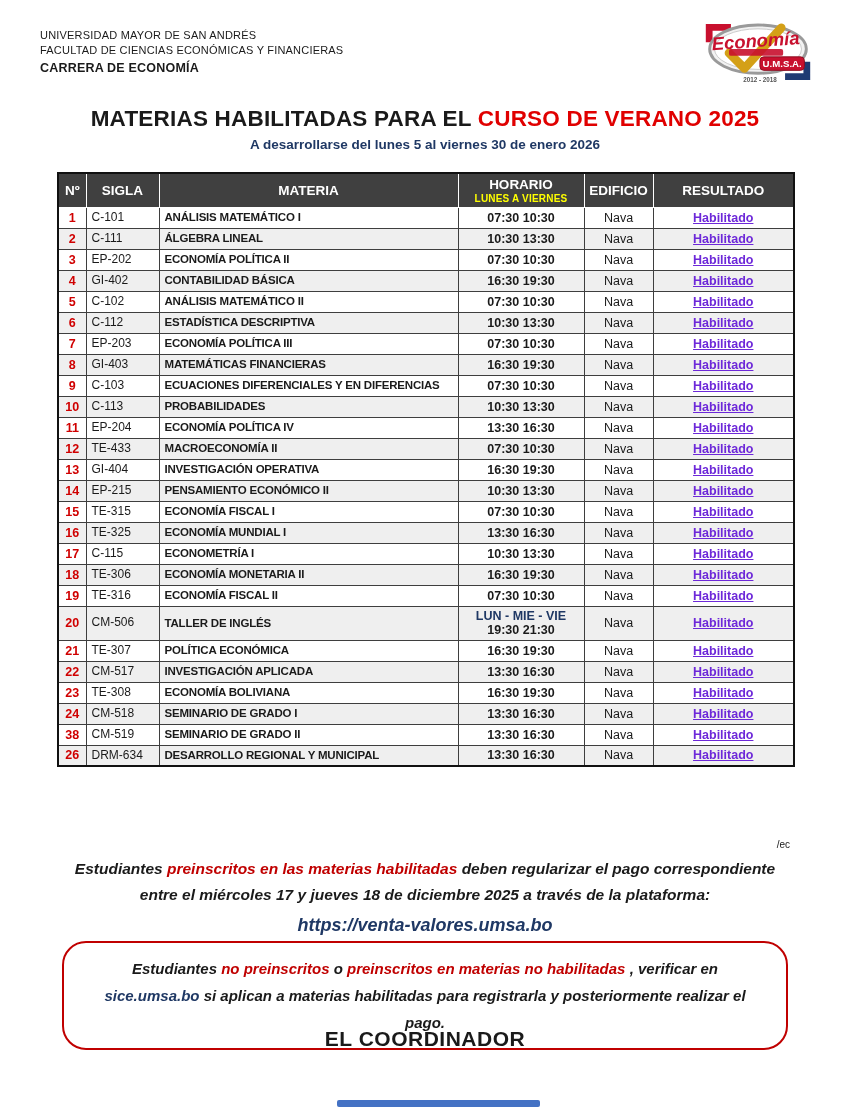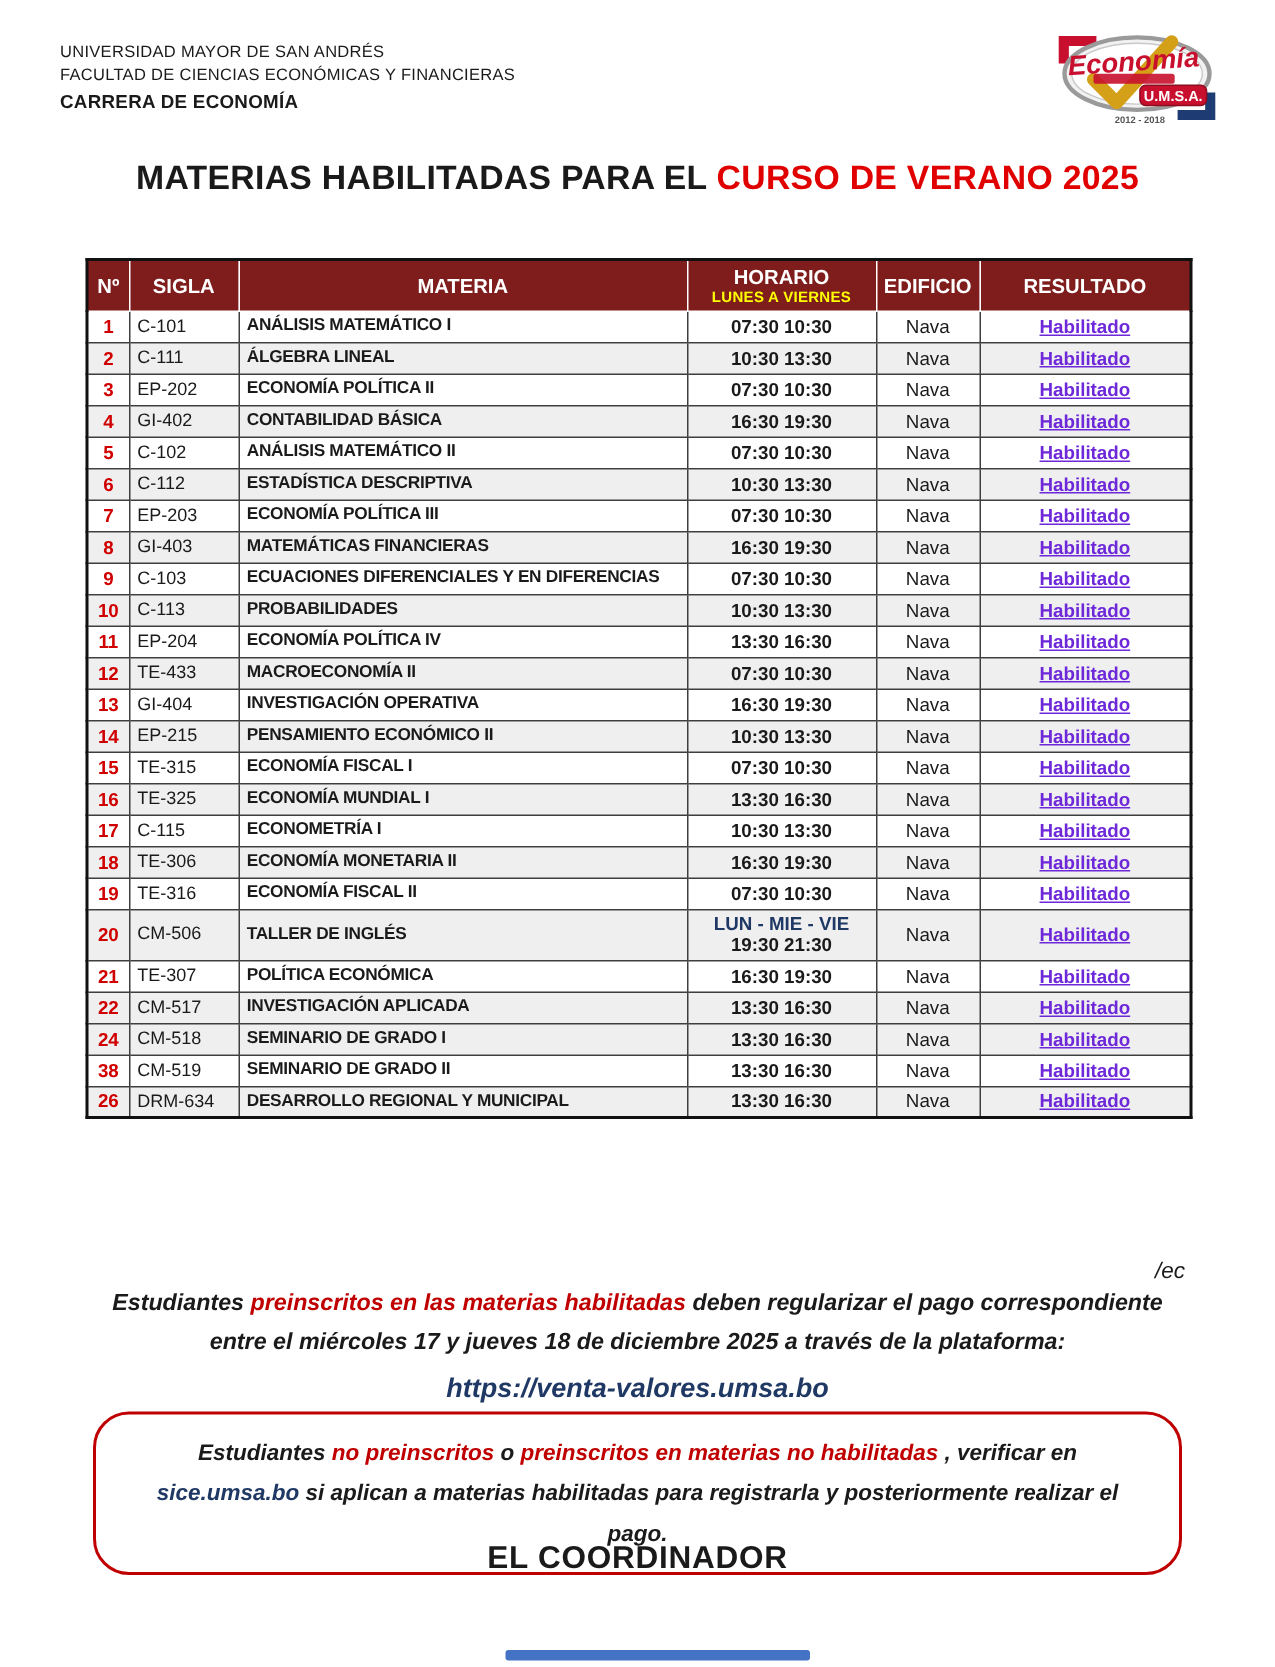--- a/index.html
+++ b/index.html
@@ -21,39 +21,39 @@
   .title { font-size:22.5px; font-weight:bold; letter-spacing:.2px; }
   .title .red { color:#e00000; }
   .subtitle { margin-top:5px; font-size:13.5px; font-weight:bold; color:#1f3864; }
 
   
   .course-table {
     position:absolute; top:172px; left:57px; width:736px;
     border-collapse:collapse; table-layout:fixed; border:2px solid #111;
   }
   .course-table th {
-    background:#7f1d1d; color:#fff; font-size:13.5px; font-weight:bold;
+    background:#404040; color:#fff; font-size:13.5px; font-weight:bold;
     border:1.5px solid #fff; padding:3px 1px; height:34px; line-height:1.15;
   }
   .course-table th .sub { color:#ffff00; font-size:10px; letter-spacing:.2px; }
   .course-table td {
     border:1.6px solid #3e3e3e; padding:2px 5px; height:21px;
     background:#fff; line-height:1.15; vertical-align:middle;
   }
   .course-table tr.alt td { background:#efefef; }
   .col-n        { color:#d00000; font-weight:bold; text-align:center; font-size:12.5px; }
   .col-sigla    { text-align:left; font-size:12px; }
   .col-materia  { font-weight:bold; font-size:11.5px; letter-spacing:-.2px; }
   .col-horario  { text-align:center; font-weight:bold; font-size:12.5px; }
   .col-horario .horario-days { color:#1f3864; }
   .col-edificio { text-align:center; font-size:12.5px; }
   .col-resultado{ text-align:center; font-weight:bold; color:#6d28d9; font-size:12.5px;text-decoration:underline; }
 
   
-  .ec-note  { position:absolute; top:839px; right:60px; font-size:15px; font-style:italic; }
+  .ec-note  { position:absolute; top:839px; right:60px; font-size:10px; }
   .notice-1 {
     position:absolute; top:856px; left:55px; width:740px; text-align:center;
     font-weight:bold; font-style:italic; font-size:15.5px; line-height:1.7;
   }
   .notice-url { display:block; margin-top:1px; font-size:18px; color:#1f3864; cursor:pointer; }
   .notice-box {
     position:absolute; top:941px; left:62px; width:726px; min-height:74px;
     border:2.5px solid #c00000; border-radius:24px; padding:12px 22px;
     text-align:center; font-weight:bold; font-style:italic; font-size:15px; line-height:1.8;
   }
@@ -88,20 +88,21 @@
     <rect x="30" y="36" width="56" height="7" rx="2" fill="#c8102e" opacity="0.9"></rect>
     <rect x="62" y="44" width="46" height="14" rx="4" fill="#c8102e" stroke="#8c0c20" stroke-width="1"></rect>
     <text x="85" y="55" text-anchor="middle" font-size="10" font-weight="bold" fill="#ffffff">U.M.S.A.</text>
     <text x="62" y="70" text-anchor="middle" font-size="6.5" font-weight="bold" fill="#555">2012 - 2018</text>
   </svg>
 
   <div class="title-block">
     <div class="title">
       <span>MATERIAS HABILITADAS PARA EL </span><span class="red">CURSO DE VERANO 2025</span>
     </div>
+    <div class="subtitle">A desarrollarse del lunes 5 al viernes 30 de enero 2026</div>
   </div>
 
   <table class="course-table">
     <colgroup>
       <col style="width:28px">
         <col style="width:73px">
         <col style="width:299px">
       <col style="width:126px">
         <col style="width:69px">
         <col style="width:141px">
@@ -292,20 +293,28 @@
           <td class="col-resultado">Habilitado</td>
         </tr>
         <tr class="alt">
           <td class="col-n">22</td>
           <td class="col-sigla">CM-517</td>
           <td class="col-materia">INVESTIGACIÓN APLICADA</td>
           <td class="col-horario">13:30 16:30</td>
           <td class="col-edificio">Nava</td>
           <td class="col-resultado">Habilitado</td>
         </tr>
+        <tr>
+          <td class="col-n">23</td>
+          <td class="col-sigla">TE-308</td>
+          <td class="col-materia">ECONOMÍA BOLIVIANA</td>
+          <td class="col-horario">16:30 19:30</td>
+          <td class="col-edificio">Nava</td>
+          <td class="col-resultado">Habilitado</td>
+        </tr>
         <tr class="alt">
           <td class="col-n">24</td>
           <td class="col-sigla">CM-518</td>
           <td class="col-materia">SEMINARIO DE GRADO I</td>
           <td class="col-horario">13:30 16:30</td>
           <td class="col-edificio">Nava</td>
           <td class="col-resultado">Habilitado</td>
         </tr>
         <tr>
           <td class="col-n">38</td>

